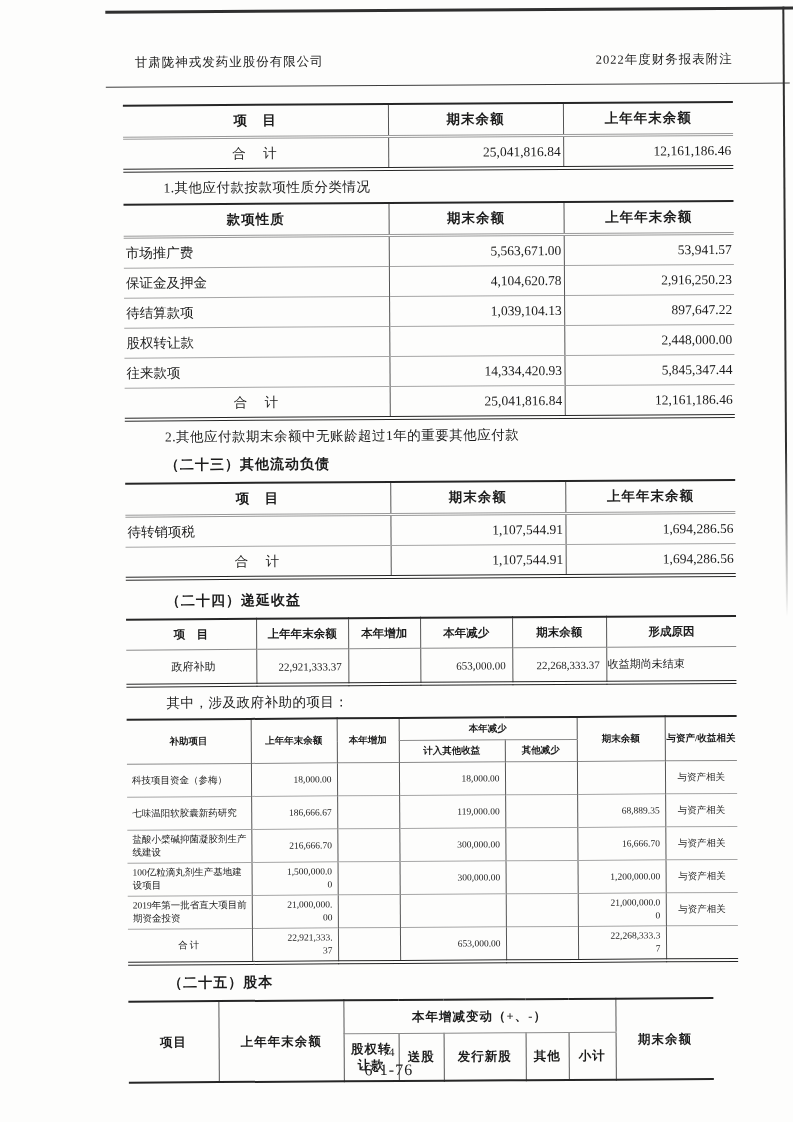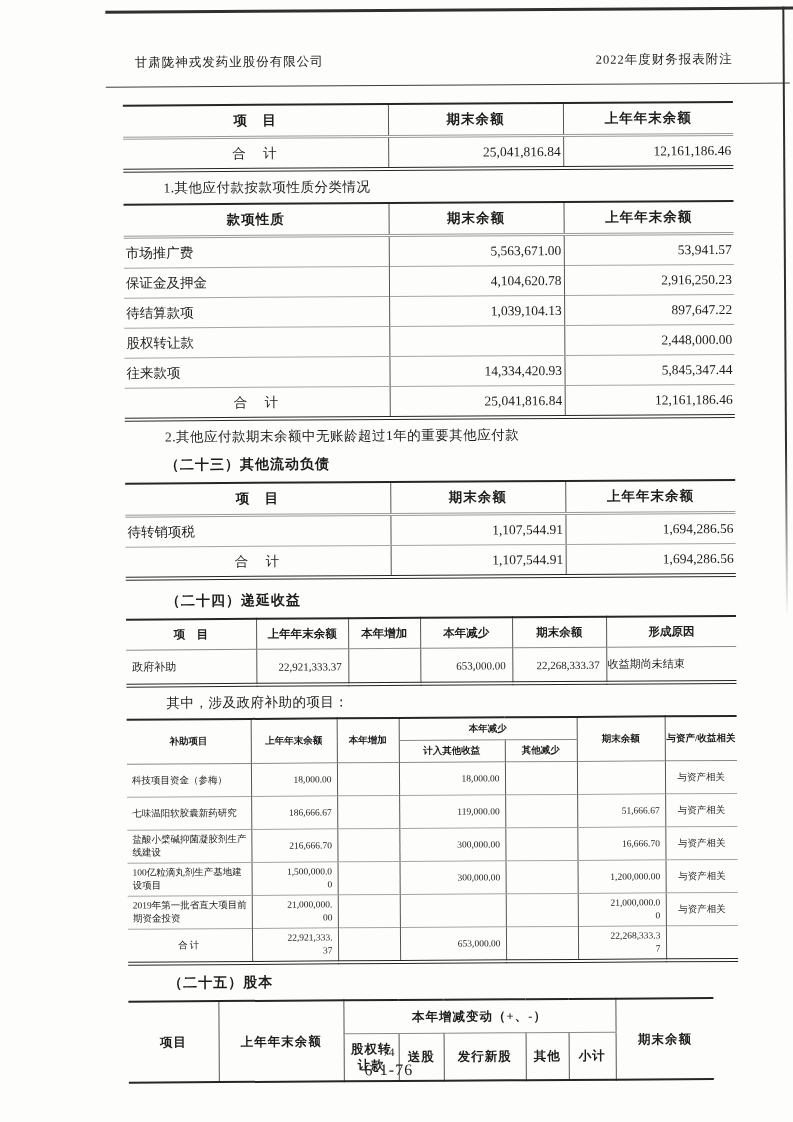--- a/index.html
+++ b/index.html
@@ -22,21 +22,21 @@
   .t tbody tr+tr{border-top:1px solid #a5a5a5;}
   .lab{text-align:left;padding-left:9px;}
   .num{text-align:right;padding-right:14px;}
   .ctr{}
   .tot{text-align:center;letter-spacing:2px;}
 
   .t4{width:610px;}
   .t4 th{font-size:11.5px;padding:7px 1px;letter-spacing:0;}
   .t4 td{font-size:11px;padding:9px 1px;height:15px;}
   .t4 thead{border-bottom:1px solid #8a8a8a;}
-  .t4 .lab{padding-left:6px;}
+  .t4 .lab{padding-left:6px;text-align:center;}
   .t4 .num{padding-right:6px;}
 
   .t5{width:610px;}
   .t5 th{font-size:9.5px;padding:4px 1px;letter-spacing:0;line-height:13px;word-break:break-all;}
   .t5 td{font-size:9.5px;padding:3px 1px;line-height:13px;height:26px;word-break:break-all;}
   .t5 thead{border-bottom:1px solid #8a8a8a;}
   .t5 .lab{padding-left:5px;margin-top:20px;}
   .t5 .num{padding-right:5px;padding-left:32px;}
   .t5 .rel{text-align:center;padding:3px 12px;}
   .bb{border-bottom:1px solid #8a8a8a;}
@@ -239,21 +239,21 @@
             <td class="num"></td>
             <td class="num"></td>
             <td class="rel">与资产相关</td>
           </tr>
           <tr>
             <td class="lab">七味温阳软胶囊新药研究</td>
             <td class="num">186,666.67</td>
             <td class="num"></td>
             <td class="num">119,000.00</td>
             <td class="num"></td>
-            <td class="num">51,666.67</td>
+            <td class="num">68,889.35</td>
             <td class="rel">与资产相关</td>
           </tr>
           <tr>
             <td class="lab">盐酸小檗碱抑菌凝胶剂生产线建设</td>
             <td class="num">216,666.70</td>
             <td class="num"></td>
             <td class="num">300,000.00</td>
             <td class="num"></td>
             <td class="num">16,666.70</td>
             <td class="rel">与资产相关</td>

